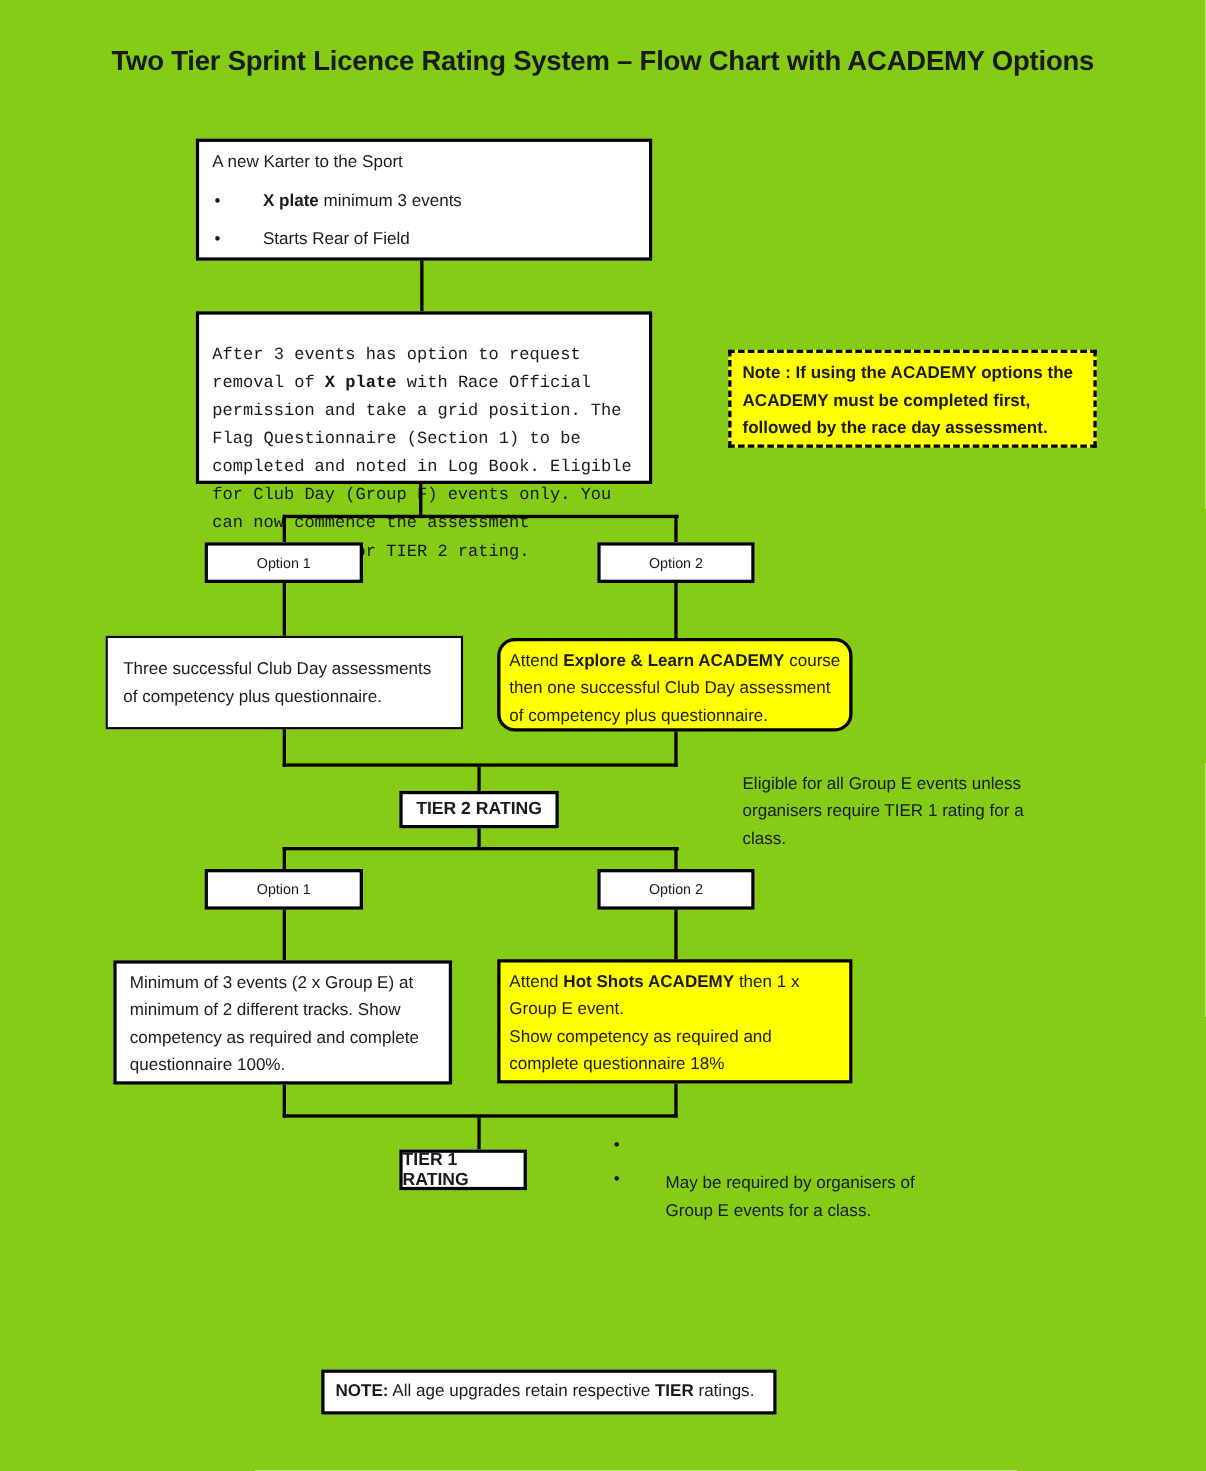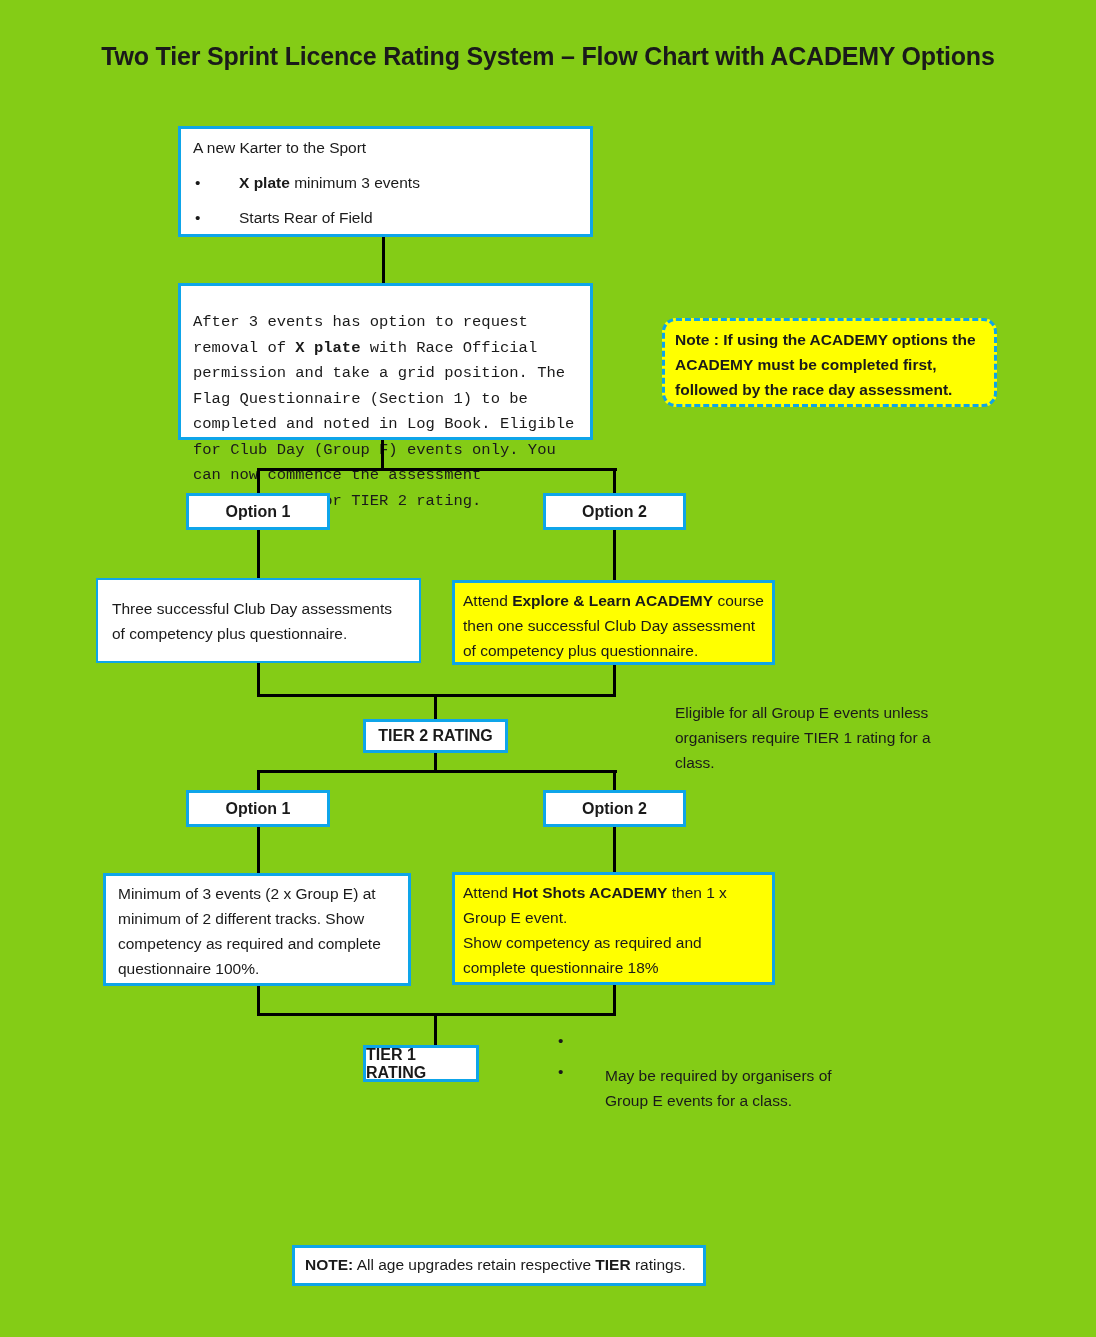--- a/index.html
+++ b/index.html
@@ -15,31 +15,31 @@
   .title {
     position: absolute;
     top: 42px; left: 0; width: 100%;
     text-align: center;
     font-size: 25px;
     font-weight: bold;
     letter-spacing: -0.2px;
   }
   .box {
     position: absolute;
-    border: 3px solid #0ea5e9;
+    border: 3px solid #000000;
     background: #ffffff;
     box-sizing: border-box;
     font-size: 15.5px;
   }
   .yellow { background: #ffff00; }
-  .dashed { border-style: dashed; border-radius: 14px; }
+  .dashed { border-style: dashed; }
   .line { position: absolute; background: #000; }
   .opt {
     display: flex; align-items: center; justify-content: center;
-    font-weight: bold; font-size: 16px; text-align: right;
+    font-weight: normal; font-size: 13px; text-align: right;
   }
   .result {
     display: flex; align-items: center; justify-content: center;
     font-weight: bold; font-size: 16px;
   }
   .body-text { line-height: 25px; }
   .pad { padding: 24px 12px; font-family: Liberation Mono, monospace; }
   .intro-line { padding: 10px 0 0 12px; margin-bottom: 17px; }
   .bullet-row { display: flex; padding-left: 14px; margin-bottom: 17px; }
   .bullet-glyph { width: 44px; flex: 0 0 44px; }
@@ -87,21 +87,21 @@
   <div class="line" style="left:613px; top:468px; width:3px; height:25px;"></div>
 
   <div class="box opt" style="left:186px; top:493px; width:144px; height:37px;">Option 1</div>
   <div class="box opt" style="left:543px; top:493px; width:143px; height:37px;">Option 2</div>
 
   <div class="line" style="left:257px; top:530px; width:3px; height:48px;"></div>
   <div class="line" style="left:613px; top:530px; width:3px; height:50px;"></div>
 
   <div class="box body-text" style="left:96px; top:578px; width:325px; height:85px; padding:16px 14px 0 14px; border-width:2.5px;">Three successful Club Day assessments of competency plus questionnaire.</div>
 
-  <div class="box yellow body-text" style="left:452px; top:580px; width:323px; height:85px; padding:5px 8px 0 8px;">
+  <div class="box yellow body-text" style="left:452px; top:580px; width:323px; height:85px; padding:5px 8px 0 8px;border-radius:16px;">
     <span>Attend </span><b>Explore &amp; Learn ACADEMY</b><span> course then one successful Club Day assessment of competency plus questionnaire.</span>
   </div>
 
   <div class="line" style="left:257px; top:663px; width:3px; height:34px;"></div>
   <div class="line" style="left:613px; top:665px; width:3px; height:32px;"></div>
   <div class="line" style="left:257px; top:694px; width:359px; height:3px;"></div>
   <div class="line" style="left:434px; top:697px; width:3px; height:22px;"></div>
 
   <div class="box result" style="left:363px; top:719px; width:145px; height:34px;">TIER 2 RATING</div>
 

